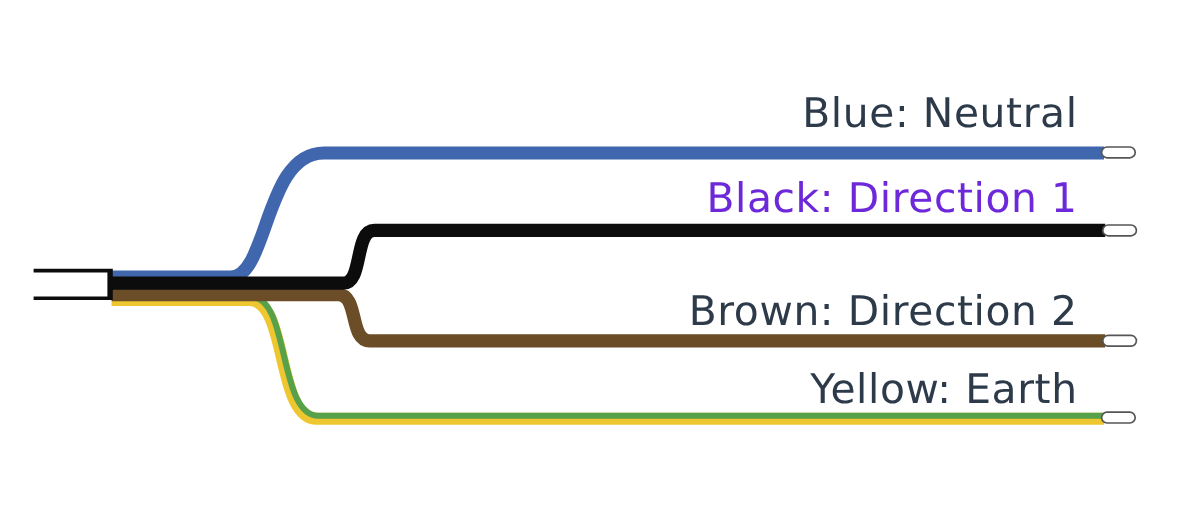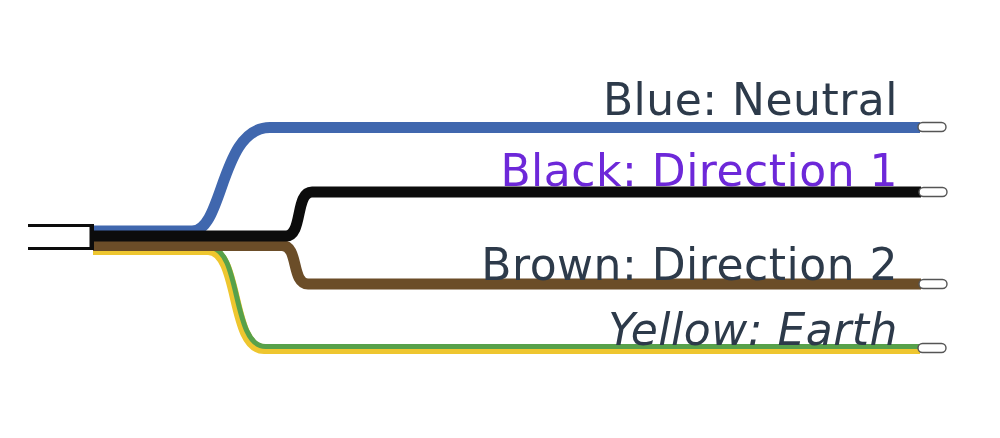--- a/index.html
+++ b/index.html
@@ -16,30 +16,30 @@
     overflow: hidden;
   }
   .wires-svg {
     position: absolute;
     left: 0;
     top: 0;
   }
   .wire-label {
     position: absolute;
     right: 102px;
-    font-size: 44px;
+    font-size: 34px;
     line-height: 1;
     color: #2d3a4a;
     white-space: nowrap;
     letter-spacing: 0.5px;
   }
   .label-blue  { top: 78px; }
   .label-black { top: 149px; }
   .label-brown { top: 243px; }
-  .label-earth { top: 308px; font-style: italic; }
+  .label-earth { top: 308px; }
 </style>
 </head>
 <body>
 
 <div class="stage">
 
   <svg class="wires-svg" width="1000" height="438" viewBox="0 0 1000 438">
 
     <path d="M 93,231 L 192,231 C 224,231 220,127.5 270,127.5 L 920,127.5" fill="none" stroke-width="11" stroke="#4067ae"></path>
 

